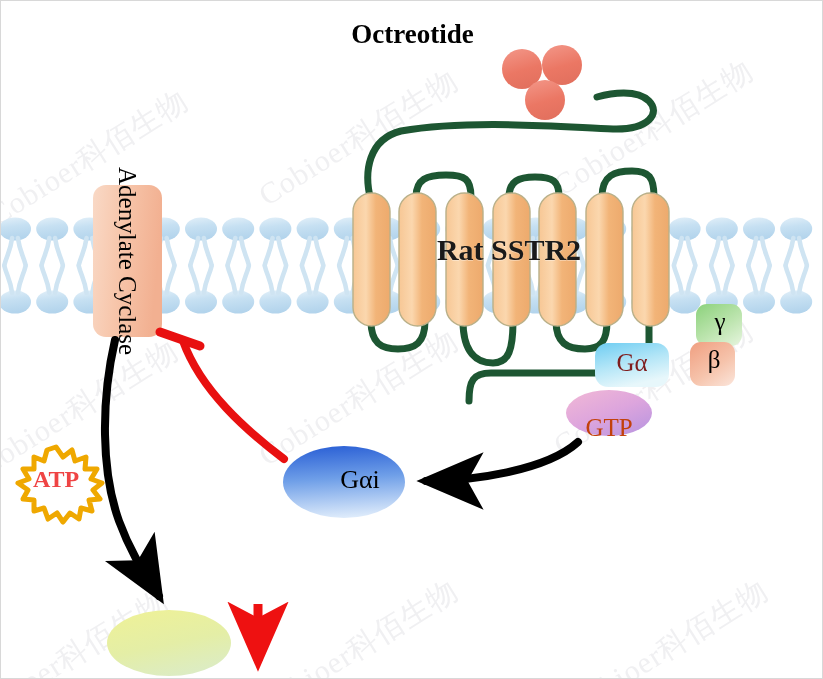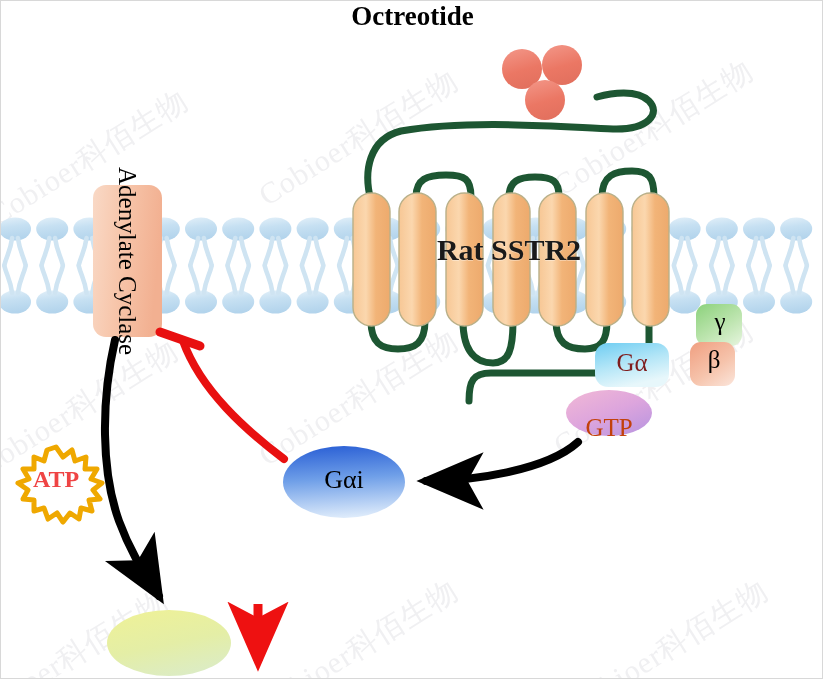--- a/index.html
+++ b/index.html
@@ -24,21 +24,21 @@
     transform:rotate(-32deg);
     user-select:none;
     pointer-events:none;
     letter-spacing:1px;
   }
 
   
   .lbl{position:absolute;white-space:nowrap;}
 
   #octreotide-label{
-    left:0;top:0;width:823px;text-align:center;
+    left:0;top:18px;width:823px;text-align:center;
     font-size:27px;font-weight:bold;color:#000;
     font-family:"Liberation Serif",serif;
   }
   #receptor-label{
     left:352px;top:232px;width:312px;text-align:center;
     font-size:30px;font-weight:bold;color:#1a1a1a;
     font-family:"Liberation Serif",serif;
     text-shadow:0 1px 0 rgba(255,255,255,.35);
   }
   #ac-text{
@@ -62,21 +62,21 @@
   #gamma-label{
     left:697px;top:307px;width:44px;text-align:center;
     font-size:25px;color:#000;
   }
   #beta-label{
     left:691px;top:345px;width:44px;text-align:center;
     font-size:25px;color:#000;
   }
   #gai-label{
     left:283px;top:464px;width:120px;text-align:center;
-    font-size:26px;color:#000;
+    font-size:26px;color:#000;padding-left:16px;
   }
   #camp-label{
     left:108px;top:623px;width:120px;text-align:center;
     font-size:25px;color:#000;
   }
   #atp-label{
     left:14px;top:465px;width:82px;text-align:center;
     font-size:24px;font-weight:bold;color:#ef4444;
     font-family:"Liberation Serif",serif;
   }

